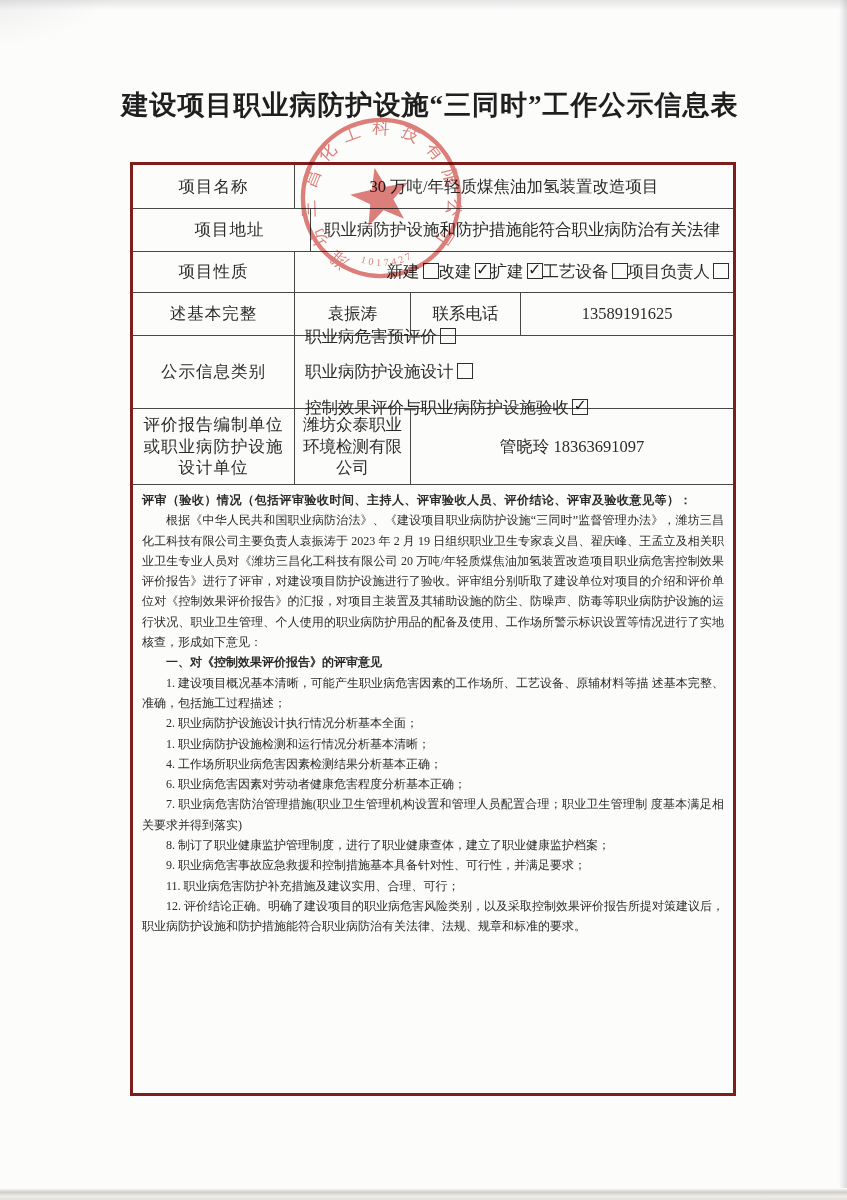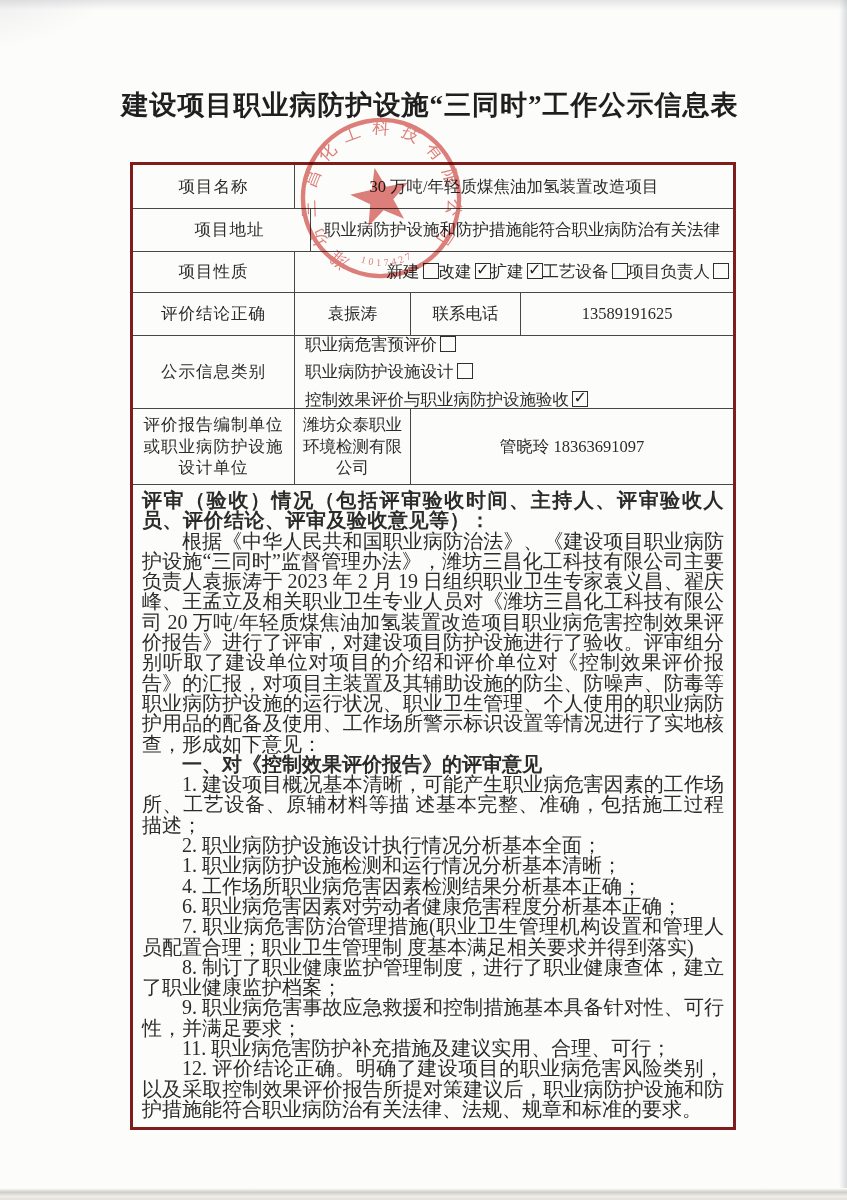--- a/index.html
+++ b/index.html
@@ -51,25 +51,25 @@
 
   
   .opt{white-space:nowrap;}
   .nature-opts{justify-content:flex-end;padding:0 4px;}
   .cb{display:inline-block;width:14px;height:14px;border:1.6px solid #2f2f2f;
       vertical-align:-2px;margin-left:3px;position:relative;background:transparent;}
   .cb.checked::after{content:"✓";position:absolute;left:0.5px;top:-4px;
       font-size:16px;font-weight:bold;color:#222;
       font-family:"Liberation Sans","DejaVu Sans",sans-serif;}
   .info-opts{flex-direction:column;align-items:flex-start;justify-content:center;
-      padding-left:10px;row-gap:6px;text-align:left;}
+      padding-left:10px;row-gap:14px;text-align:left;}
 
   
   .review-cell{display:block;padding:5px 9px 8px 9px;min-height:608px;
-      text-align:justify;font-size:20px;line-height:20.3px;}
+      text-align:justify;font-size:12px;line-height:20.3px;}
   .review-cell p{margin:0;}
   .review-heading{font-weight:bold;letter-spacing:.5px;}
   .review-para{text-indent:2em;}
   .review-subhead{font-weight:bold;text-indent:2em;}
   .review-item{text-indent:2em;}
 
   
   .stamp{position:absolute;left:281px;top:98px;opacity:.78;
       mix-blend-mode:multiply;transform:rotate(-12deg);pointer-events:none;}
   .stamp text{font-family:"Liberation Serif","DejaVu Serif",serif;}
@@ -101,21 +101,21 @@
       <div class="td val nature-opts">
           <span class="opt"><span class="opt-label">新建</span><span class="cb"></span></span>
           <span class="opt"><span class="opt-label">改建</span><span class="cb checked"></span></span>
           <span class="opt"><span class="opt-label">扩建</span><span class="cb checked"></span></span>
           <span class="opt"><span class="opt-label">工艺设备</span><span class="cb"></span></span>
           <span class="opt"><span class="opt-label">项目负责人</span><span class="cb"></span></span>
         </div>
     </div>
 
     <div class="tr r4">
-      <div class="td col-label">评价结论正确</div>
+      <div class="td col-label">述基本完整</div>
       <div class="td col-2">袁振涛</div>
       <div class="td col-3">联系电话</div>
       <div class="td col-4">13589191625</div>
     </div>
 
     <div class="tr r5">
       <div class="td col-label">公示信息类别</div>
       <div class="td val info-opts">
           <span class="opt"><span class="opt-label">职业病危害预评价</span><span class="cb"></span></span>
           <span class="opt"><span class="opt-label">职业病防护设施设计</span><span class="cb"></span></span>

